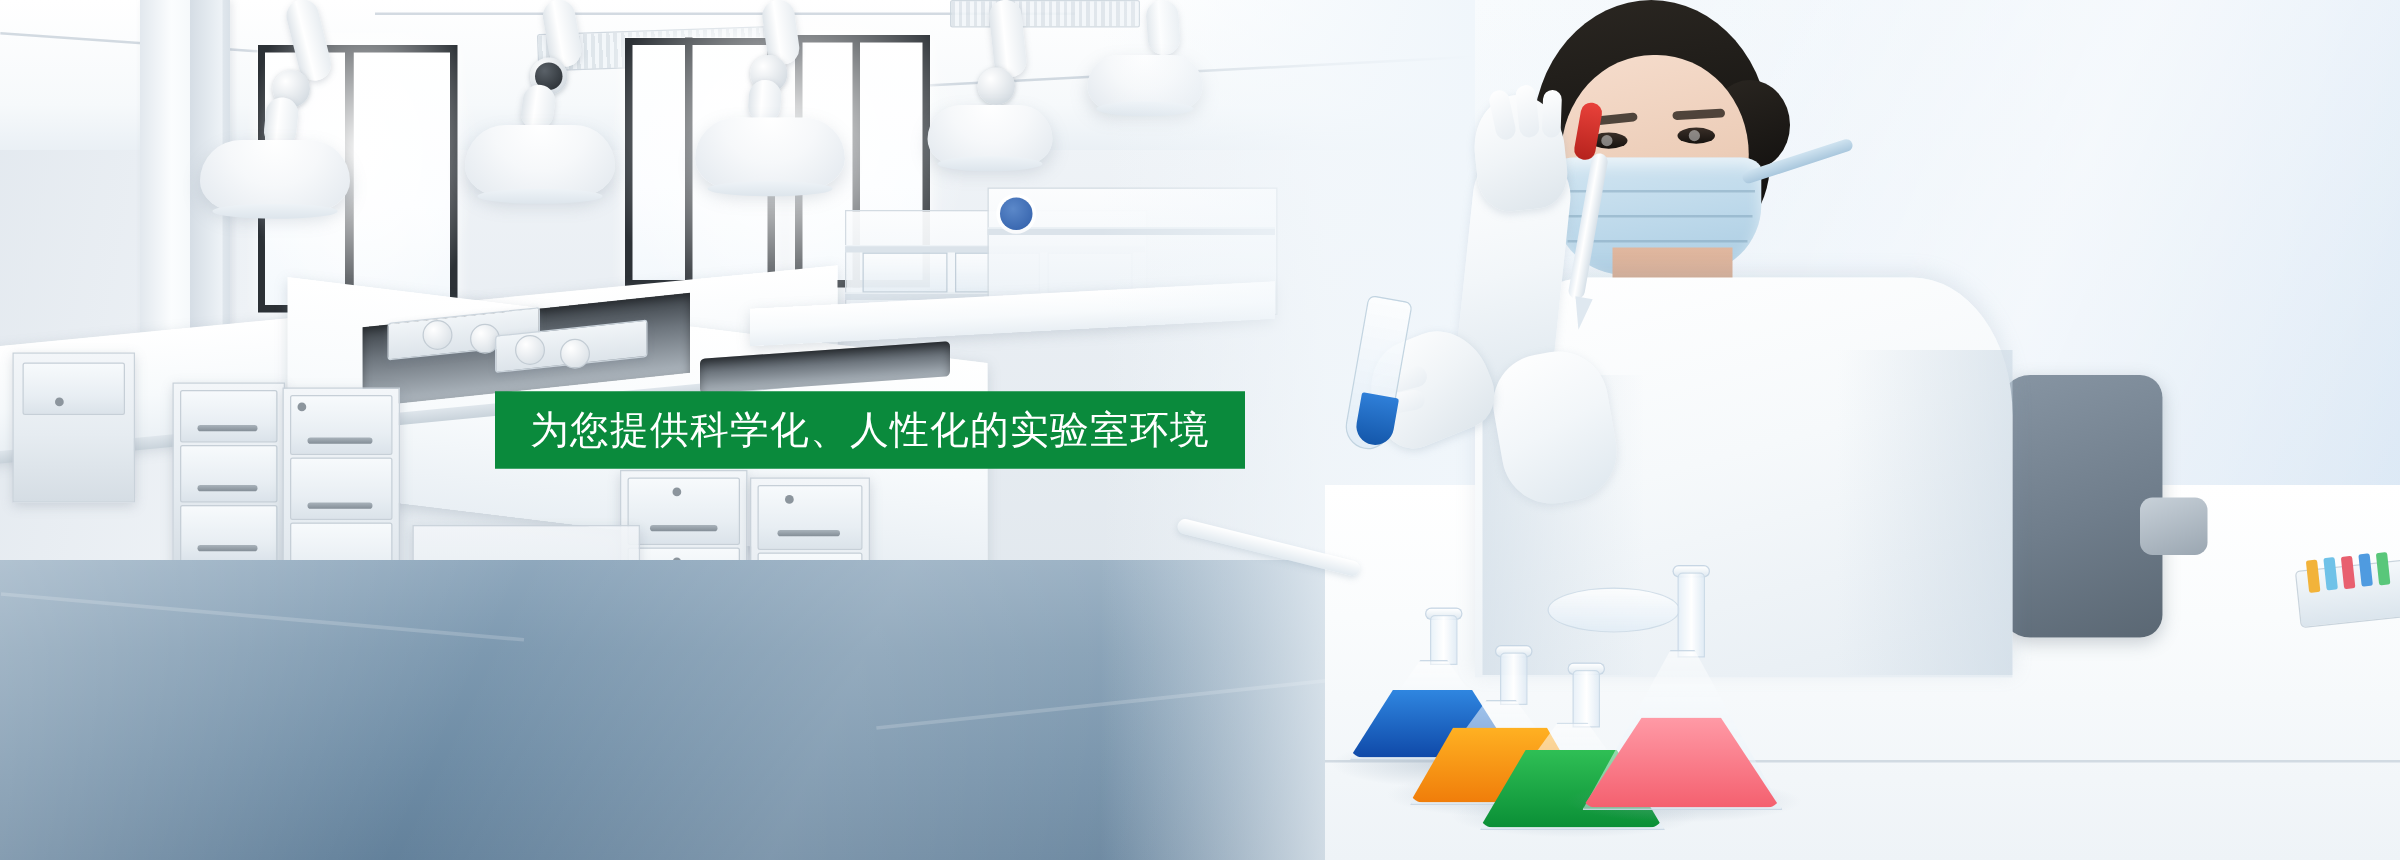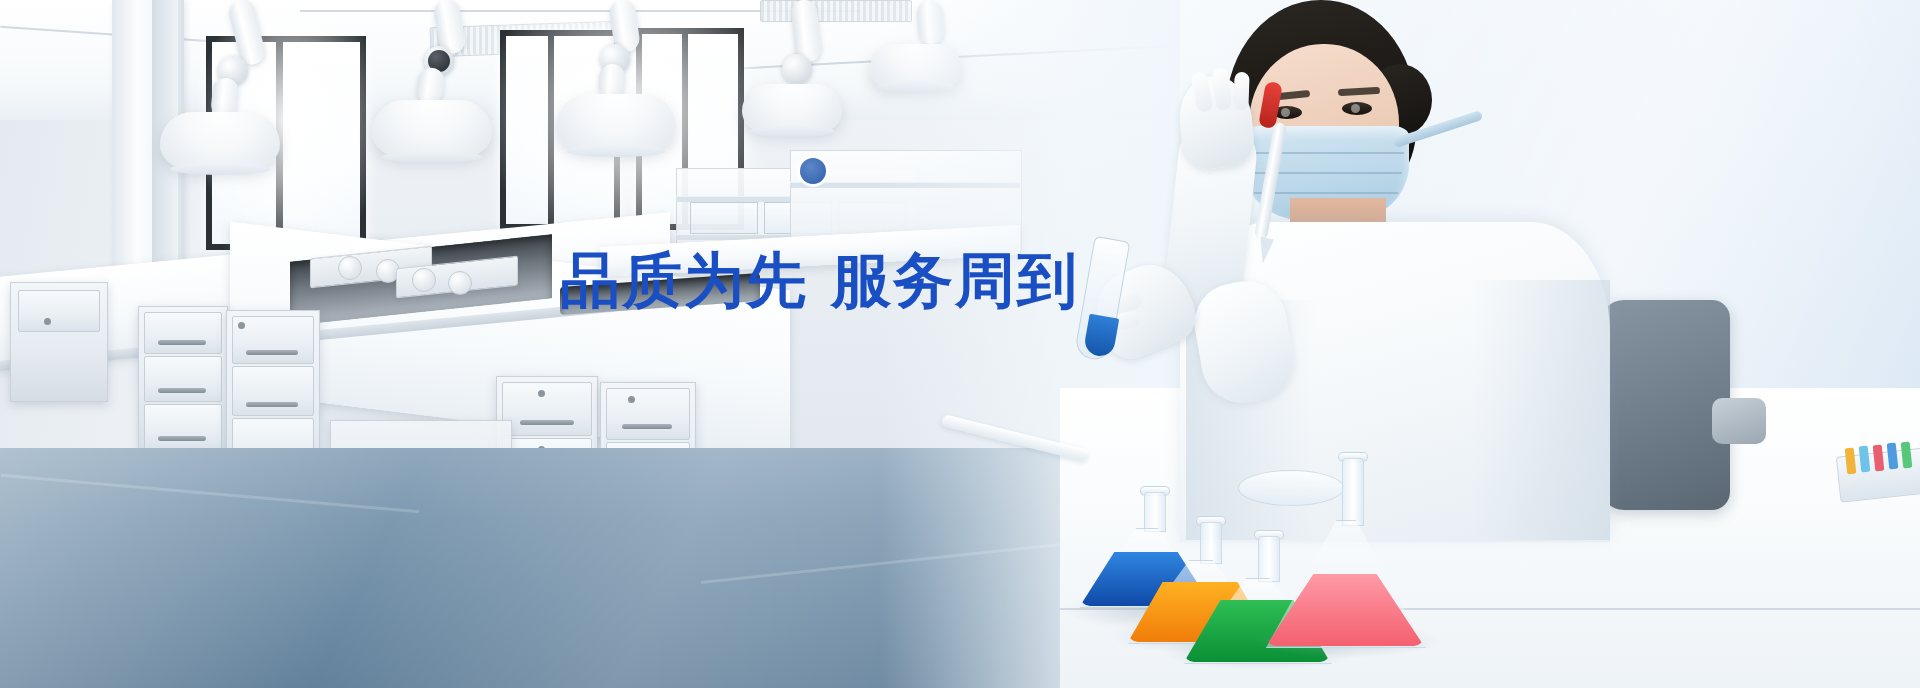--- a/index.html
+++ b/index.html
@@ -591,16 +591,18 @@
     <div class="rack"></div>
     <div class="rack-tube" style="left:1846px;top:448px;background:#f2b33a;transform:rotate(-6deg);"></div>
     <div class="rack-tube" style="left:1860px;top:446px;background:#6fc2e8;transform:rotate(-6deg);"></div>
     <div class="rack-tube" style="left:1874px;top:445px;background:#e8606f;transform:rotate(-6deg);"></div>
     <div class="rack-tube" style="left:1888px;top:443px;background:#4f9be0;transform:rotate(-6deg);"></div>
     <div class="rack-tube" style="left:1902px;top:442px;background:#59c77a;transform:rotate(-6deg);"></div>
 
   </div>
 
 
-  <div class="headline">品质为先 服务周到</div>
-
+
+  <div class="greenbar">
+    <span class="greenbar-text">为您提供科学化、人性化的实验室环境</span>
+  </div>
 
 </div>
 
 </body></html>

